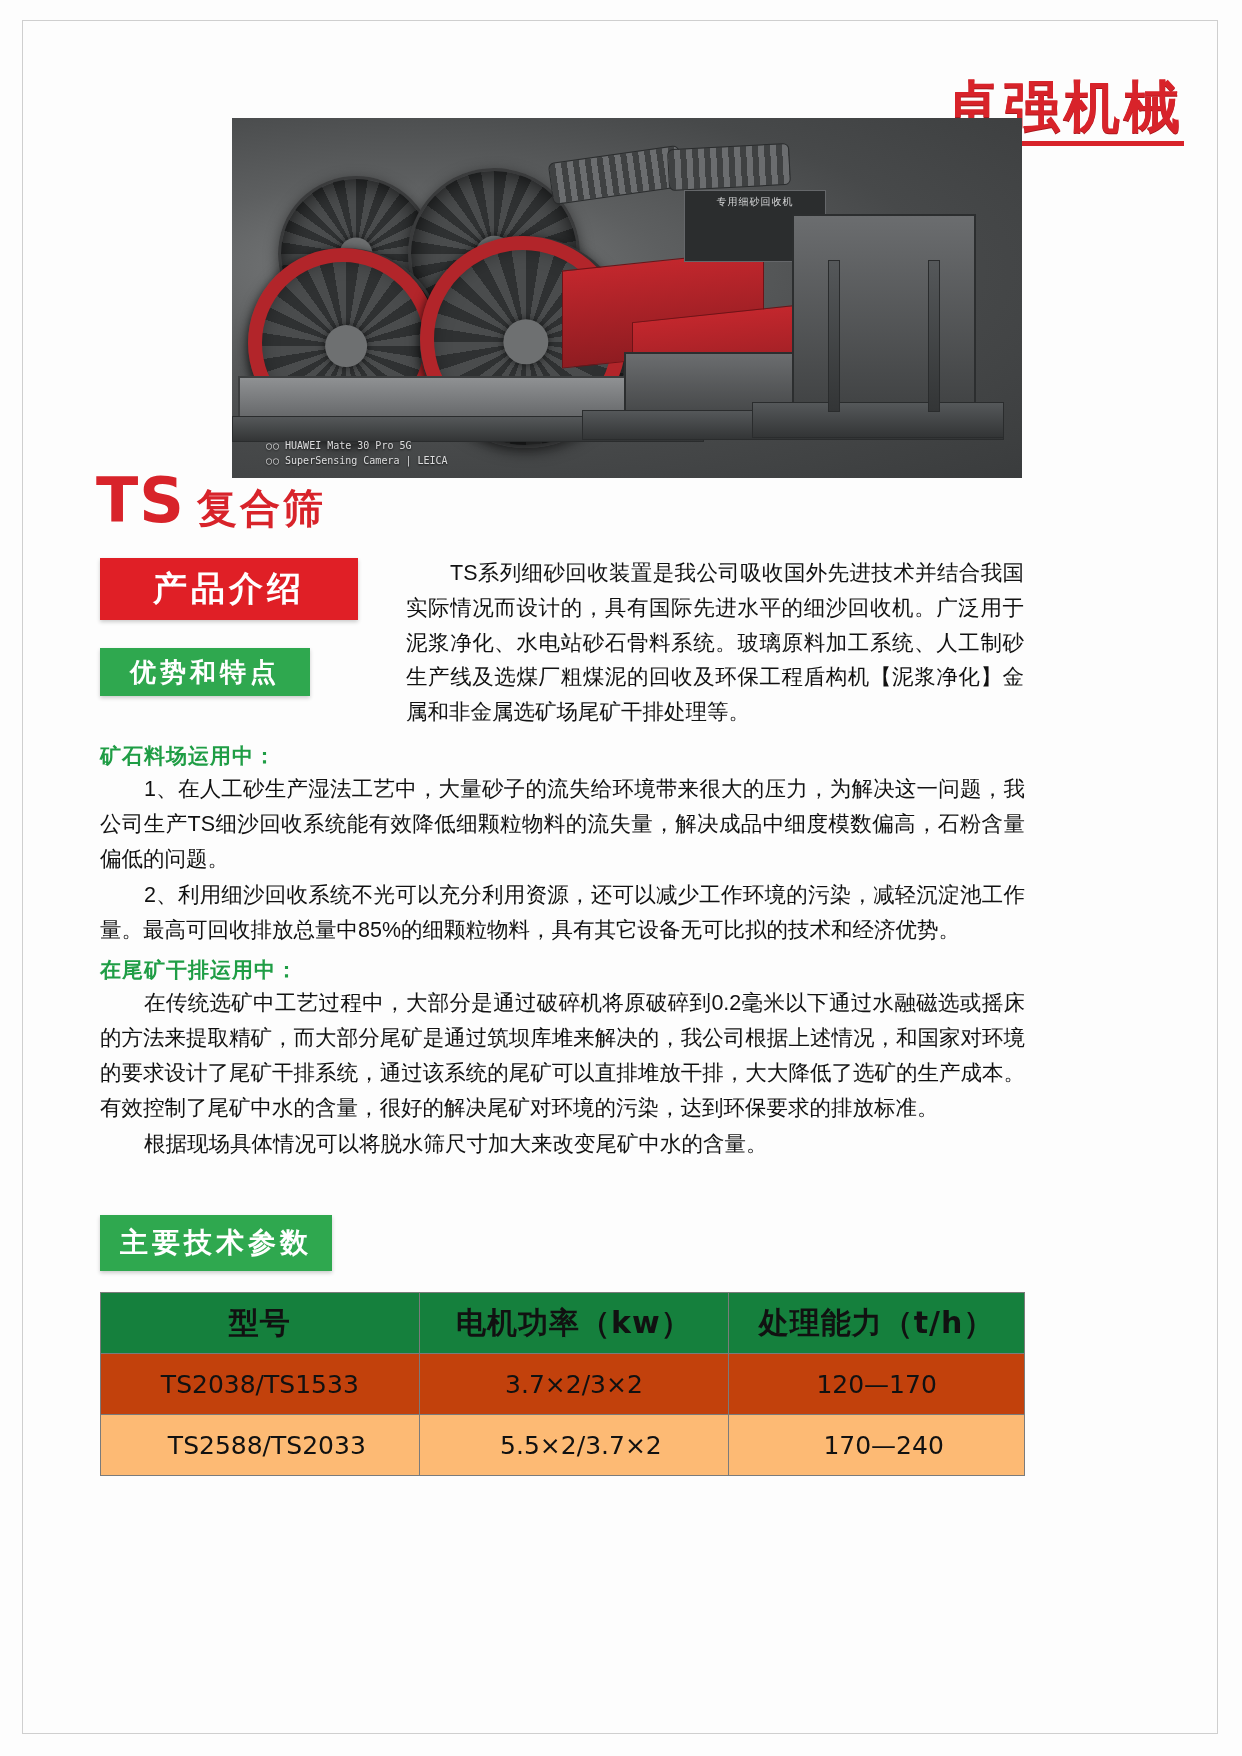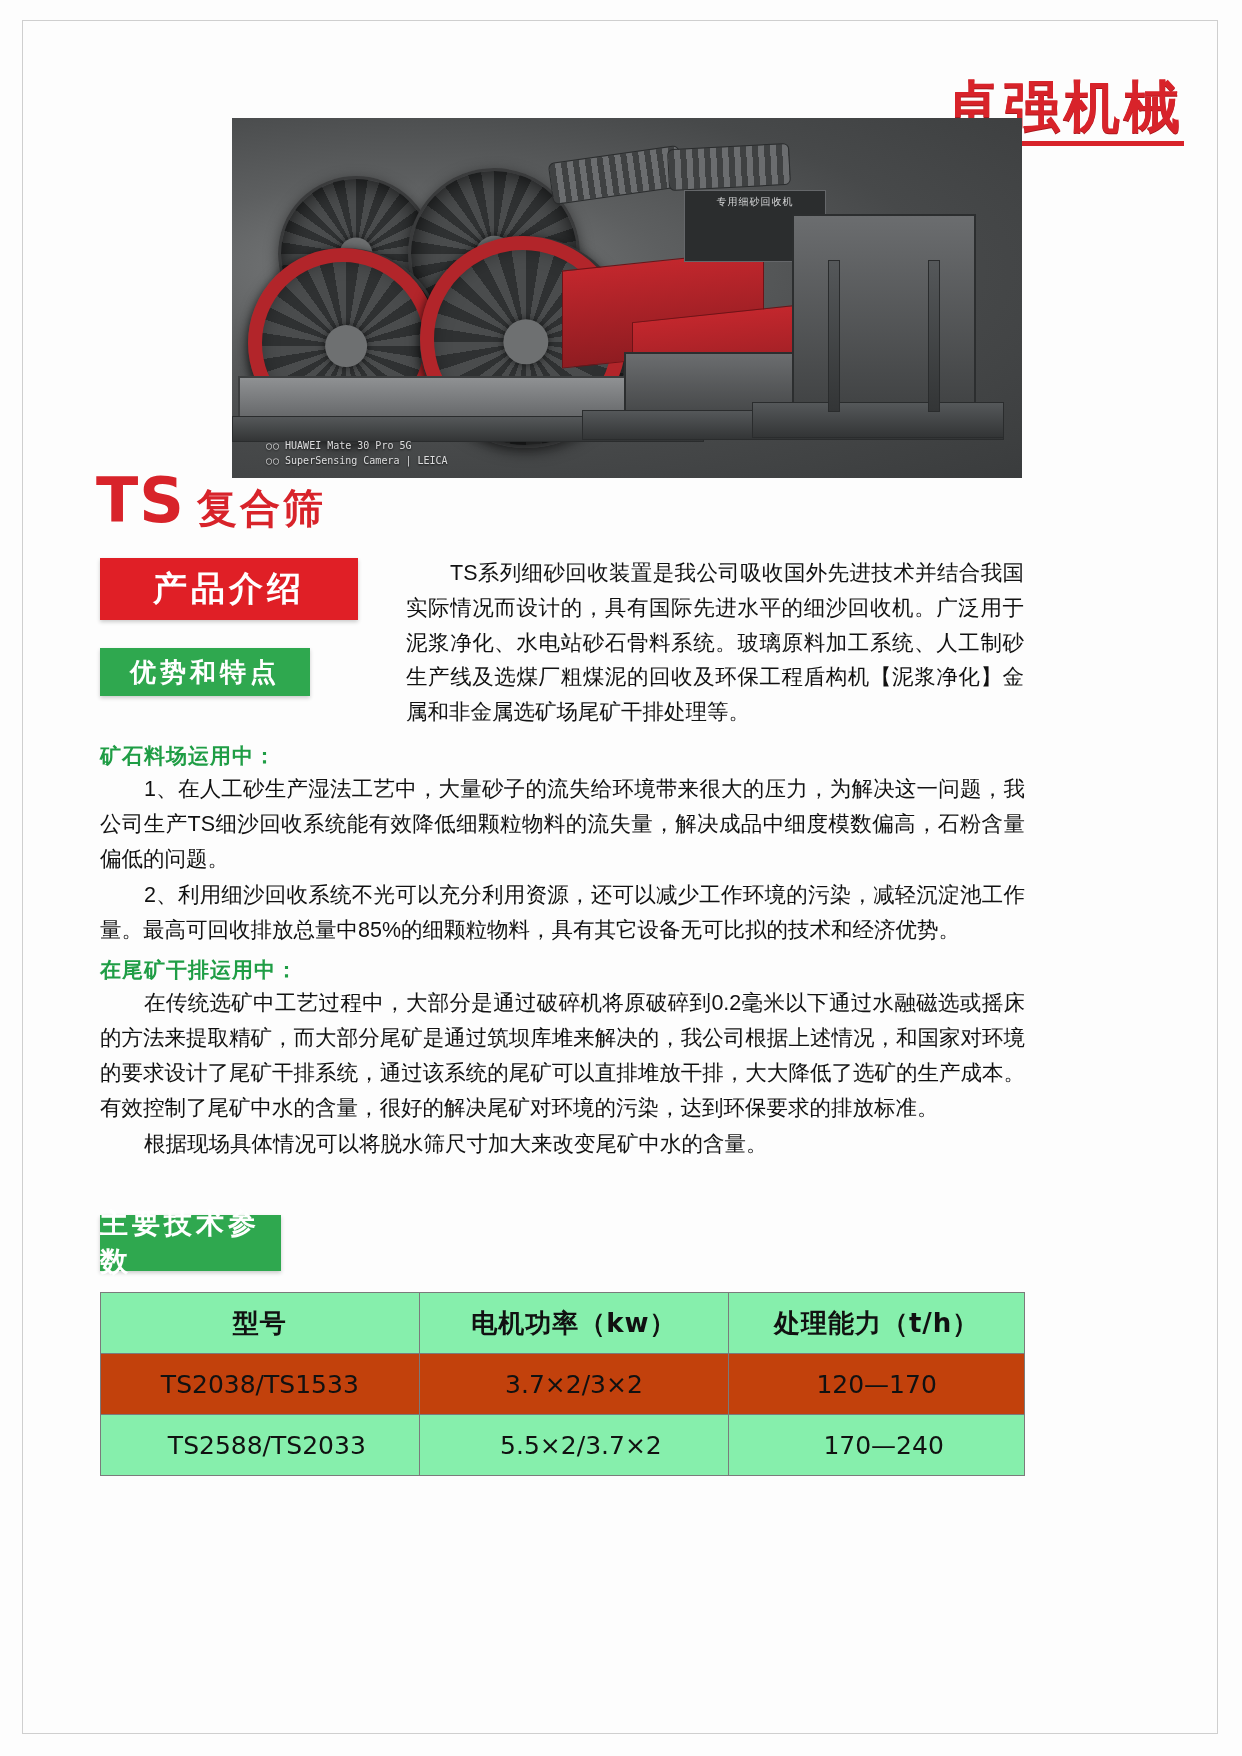--- a/index.html
+++ b/index.html
@@ -203,21 +203,21 @@
     left: 100px;
     top: 648px;
     width: 210px;
     height: 48px;
     background: #2fa84f;
     font-size: 26px;
   }
   .pill-green-2 {
     left: 100px;
     top: 1215px;
-    width: 181px;
+    width: 232px;
     height: 56px;
     background: #2fa84f;
     font-size: 28px;
   }
 
   
   .intro {
     position: absolute;
     left: 406px;
     top: 556px;
@@ -267,27 +267,27 @@
   table.spec th, table.spec td {
     border: 1px solid #7b7b7b;
     text-align: center;
     font-size: 25px;
     color: #111111;
     height: 58px;
     font-weight: normal;
     font-family: "DejaVu Sans", "Liberation Sans", sans-serif;
   }
   table.spec th {
-    background: #86efac;
-    font-weight: bold;
-    font-size: 26px;
+    background: #15803d;
+    font-weight: bold;
+    font-size: 30px;
     letter-spacing: 1px;
   }
   table.spec tr.row-odd td { background: #c2410c; }
-  table.spec tr.row-even td { background: #86efac; padding-left: 15px; }
+  table.spec tr.row-even td { background: #fdba74; padding-left: 15px; }
   .col-1 { width: 34.5%; }
   .col-2 { width: 33.5%; }
   .col-3 { width: 32%; }
 </style>
 </head>
 <body>
 
 <div class="page">
 
   <div class="page-border"></div>

